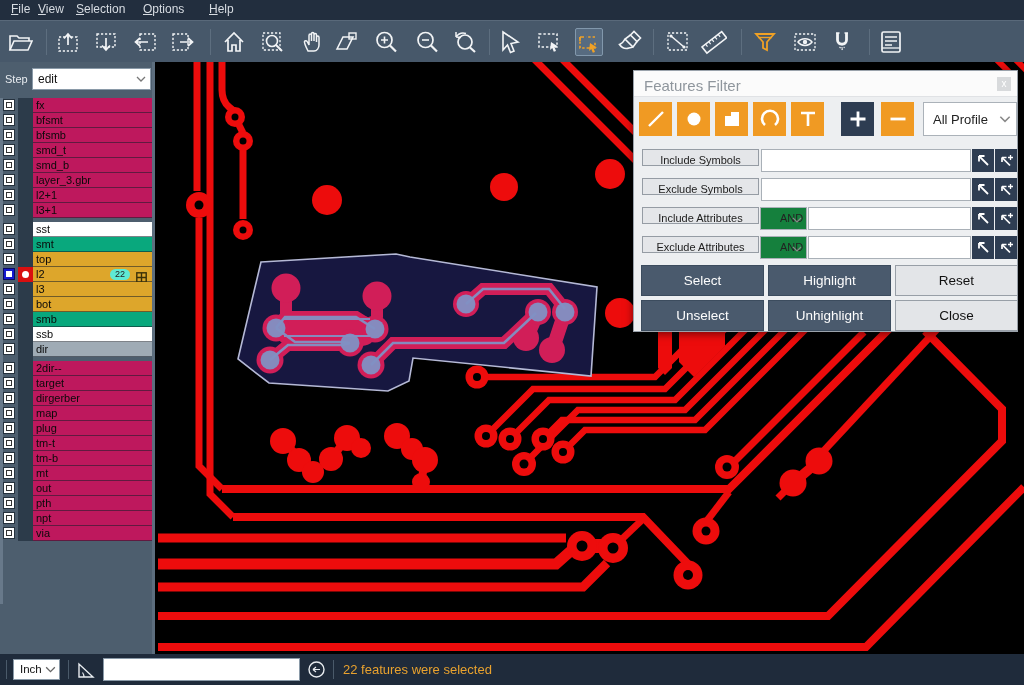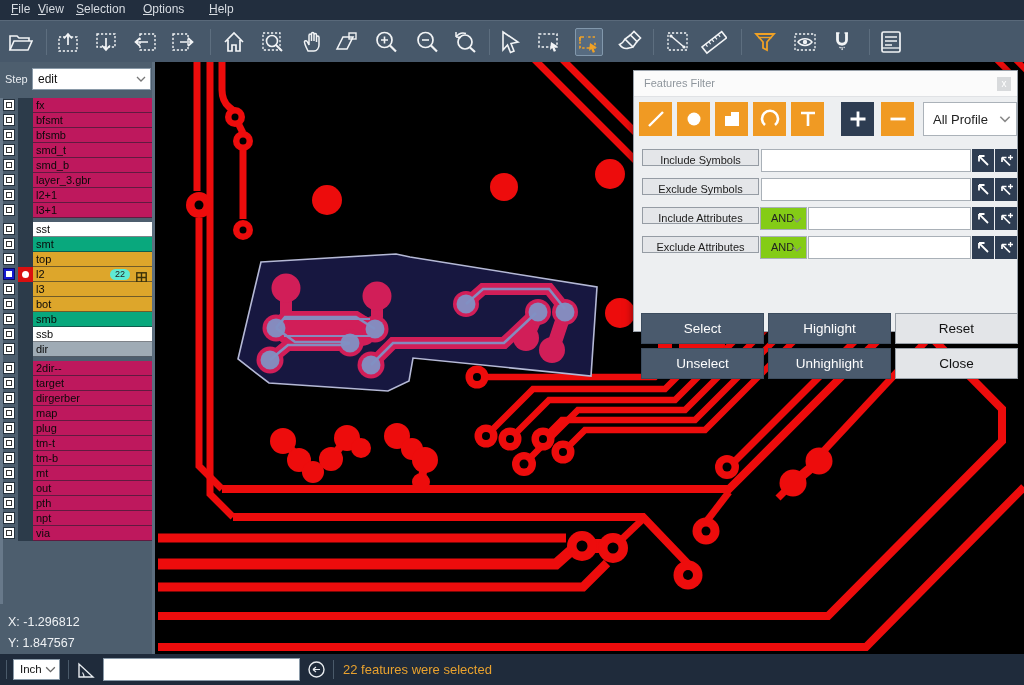--- a/index.html
+++ b/index.html
@@ -45,35 +45,35 @@
   .lgrid { position:absolute; right:5px; top:2px; width:11px; height:11px; color:#3a3008; }
   #coords { position:absolute; left:8px; top:550px; color:#eef1f4; font-size:12.5px; line-height:21px; white-space:pre; }
 
   
   #canvas-wrap { position:absolute; left:155px; top:62px; width:869px; height:592px; background:#000; }
   #pcb { position:absolute; left:0; top:0; }
 
   
   #dialog { position:absolute; left:633px; top:70px; width:385px; height:262px; background:#edeff1; border:1px solid #9aa2ab; box-shadow:0 2px 8px rgba(0,0,0,.5); }
   #dlg-title { position:absolute; left:0; top:0; width:100%; height:26px; background:#fbfbfb; border-bottom:1px solid #e0e2e5; }
-  #dlg-title span { position:absolute; left:10px; top:6px; font-size:11px; color:#8f969d; }
+  #dlg-title span { position:absolute; left:10px; top:6px; font-size:15px; color:#8f969d; }
   #dlg-close { position:absolute; right:6px; top:6px; width:14px; height:14px; background:#d8dadc; color:#fff; font-size:10px; line-height:14px; text-align:center; }
   .dtool { position:absolute; top:31px; width:33px; height:34px; display:flex; align-items:center; justify-content:center; color:#fff; }
   .dtool svg { width:22px; height:22px; }
   .dtool.orange { background:#f09a23; }
   .dtool.navy { background:#2e3d52; }
   #dlg-profile { position:absolute; top:31px; left:289px; width:94px; height:34px; background:#fff; border:1px solid #abb2b9; font-size:13px; color:#222; display:flex; align-items:center; padding-left:9px; }
   #dlg-profile .chev { position:absolute; right:4px; top:9px; color:#888; }
   .drow-label { position:absolute; left:8px; width:117px; height:17px; background:#e4e6e9; border:1px solid #959ca4; font-size:11px; color:#1c1c1c; text-align:center; line-height:21px; }
   .drow-input { position:absolute; height:23px; background:#fff; border:1px solid #a9b0b7; }
-  .drow-and { position:absolute; left:126px; width:47px; height:23px; background:#84cc16; border:1px solid #a9b0b7; font-size:11px; color:#222; line-height:21px; padding-left:10px; }
+  .drow-and { position:absolute; left:126px; width:47px; height:23px; background:#15803d; border:1px solid #a9b0b7; font-size:11px; color:#222; line-height:21px; padding-left:19px; }
   .drow-and .chev { position:absolute; right:3px; top:4px; color:#888; }
   .drow-btn { position:absolute; width:22px; height:23px; background:#2e3d52; color:#fff; display:flex; align-items:center; justify-content:center; }
   .drow-btn svg { width:15px; height:15px; }
-  .dbtn { position:absolute; width:123px; height:31px; font-size:13.5px; text-align:center; line-height:30px;margin-top:48px; }
+  .dbtn { position:absolute; width:123px; height:31px; font-size:13.5px; text-align:center; line-height:30px; }
   .dbtn.slate { background:#4a5a6d; color:#fdfdfd; border:1px solid #3c4c5e; }
   .dbtn.light { background:#e3e5e8; color:#111; border:1px solid #989fa7; }
 
   
   #statusbar { position:absolute; left:0; top:654px; width:1024px; height:31px; background:#1f2b3b; }
   .sb-sep { position:absolute; top:6px; width:1px; height:19px; background:#4a5a6a; }
   #sb-unit { position:absolute; left:13px; top:5px; width:47px; height:21px; background:#fff; border:1px solid #8a9aa8; font-size:11.5px; color:#111; line-height:19px; padding-left:6px; }
   #sb-unit .chev { position:absolute; right:2px; top:3px; color:#666; }
   #sb-angle { position:absolute; left:77px; top:7px; width:18px; height:18px; color:#e8ecf0; }
   #sb-input { position:absolute; left:103px; top:4px; width:197px; height:23px; background:#fff; border:1px solid #8a9aa8; }
@@ -624,22 +624,20 @@
           <div class="lchip c-teal">npt</div>
         </div>
         <div class="lrow">
           <div class="lcheck">
             <div class="inner"></div>
           </div>
           <div class="lgutter"></div>
           <div class="lchip c-teal">via</div>
         </div>
       </div>
-    <div id="coords"><span>X: -1.296812</span>
-<span>Y: 1.847567</span></div>
   </div>
 
   <div id="dialog">
     <div id="dlg-title">
       <span>Features Filter</span>
       <div id="dlg-close">x</div>
     </div>
     <div id="dlg-tools">
         <div class="dtool orange" style="left: 5px;">
           <svg viewBox="0 0 22 22">

